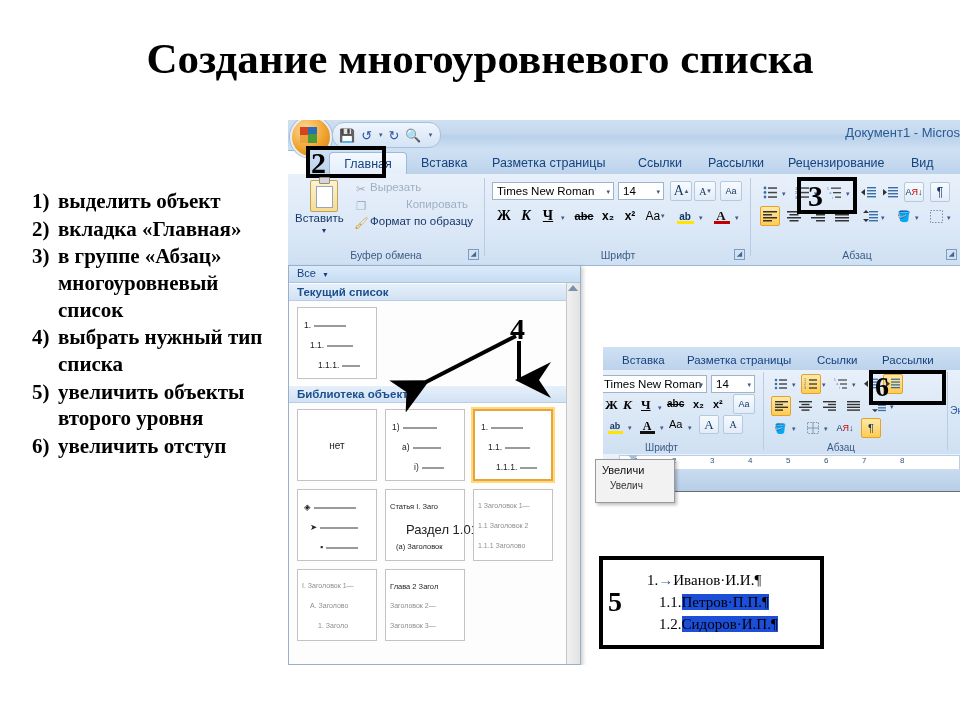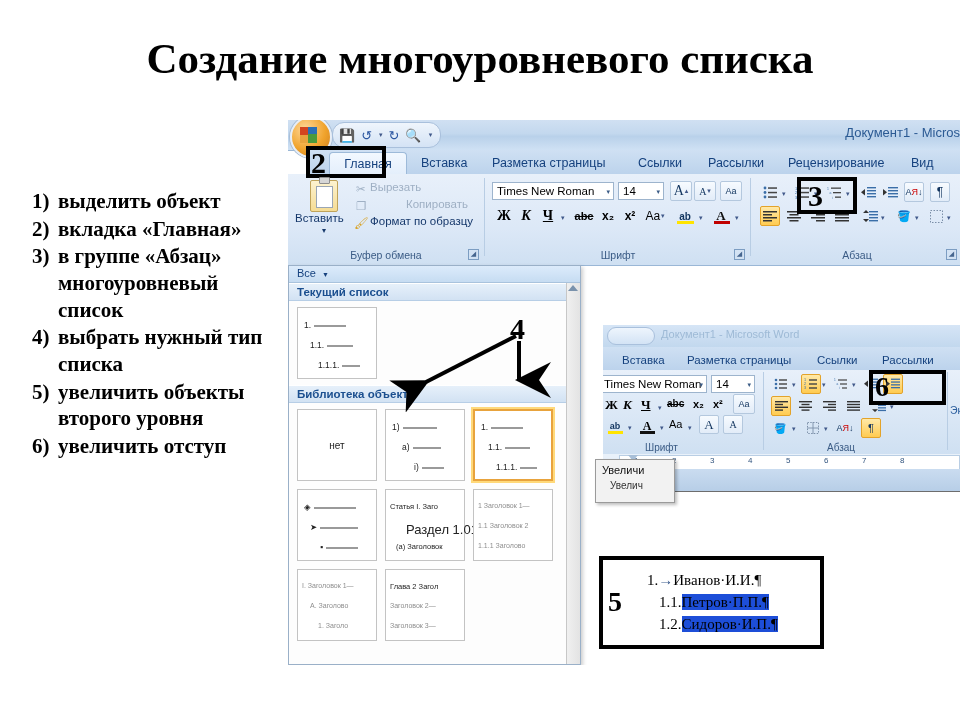--- a/index.html
+++ b/index.html
@@ -468,24 +468,20 @@
             </svg>
           </div>
           <span class="caret" style="position:absolute;left:192px;top:38px;">▾</span>
         </div>
         <div class="grp-label">Абзац</div>
         <div class="dlg">◢</div>
       </div>
     </div>
 
     <div class="word2">
-      <div class="w2-title">
-        <div style="position:absolute;left:4px;top:2px;width:46px;height:16px;border-radius:9px;background:linear-gradient(to bottom,#eef5fd,#d3e3f5);border:1px solid #a9c0dc;"></div>
-        <div style="position:absolute;left:58px;top:3px;font-size:11px;color:#9ebad6;white-space:nowrap;">Документ1 - Microsoft Word</div>
-      </div>
       <div class="w2-tabs">
         <div class="tab" style="left:8px;top:2px;font-size:11.5px;">Вставка</div>
         <div class="tab" style="left:73px;top:2px;font-size:11.5px;">Разметка страницы</div>
         <div class="tab" style="left:203px;top:2px;font-size:11.5px;">Ссылки</div>
         <div class="tab" style="left:268px;top:2px;font-size:11.5px;">Рассылки</div>
       </div>
 
       <div class="w2-ribbon">
 
         <div class="combo" style="left:-4px;top:5px;width:108px;">

